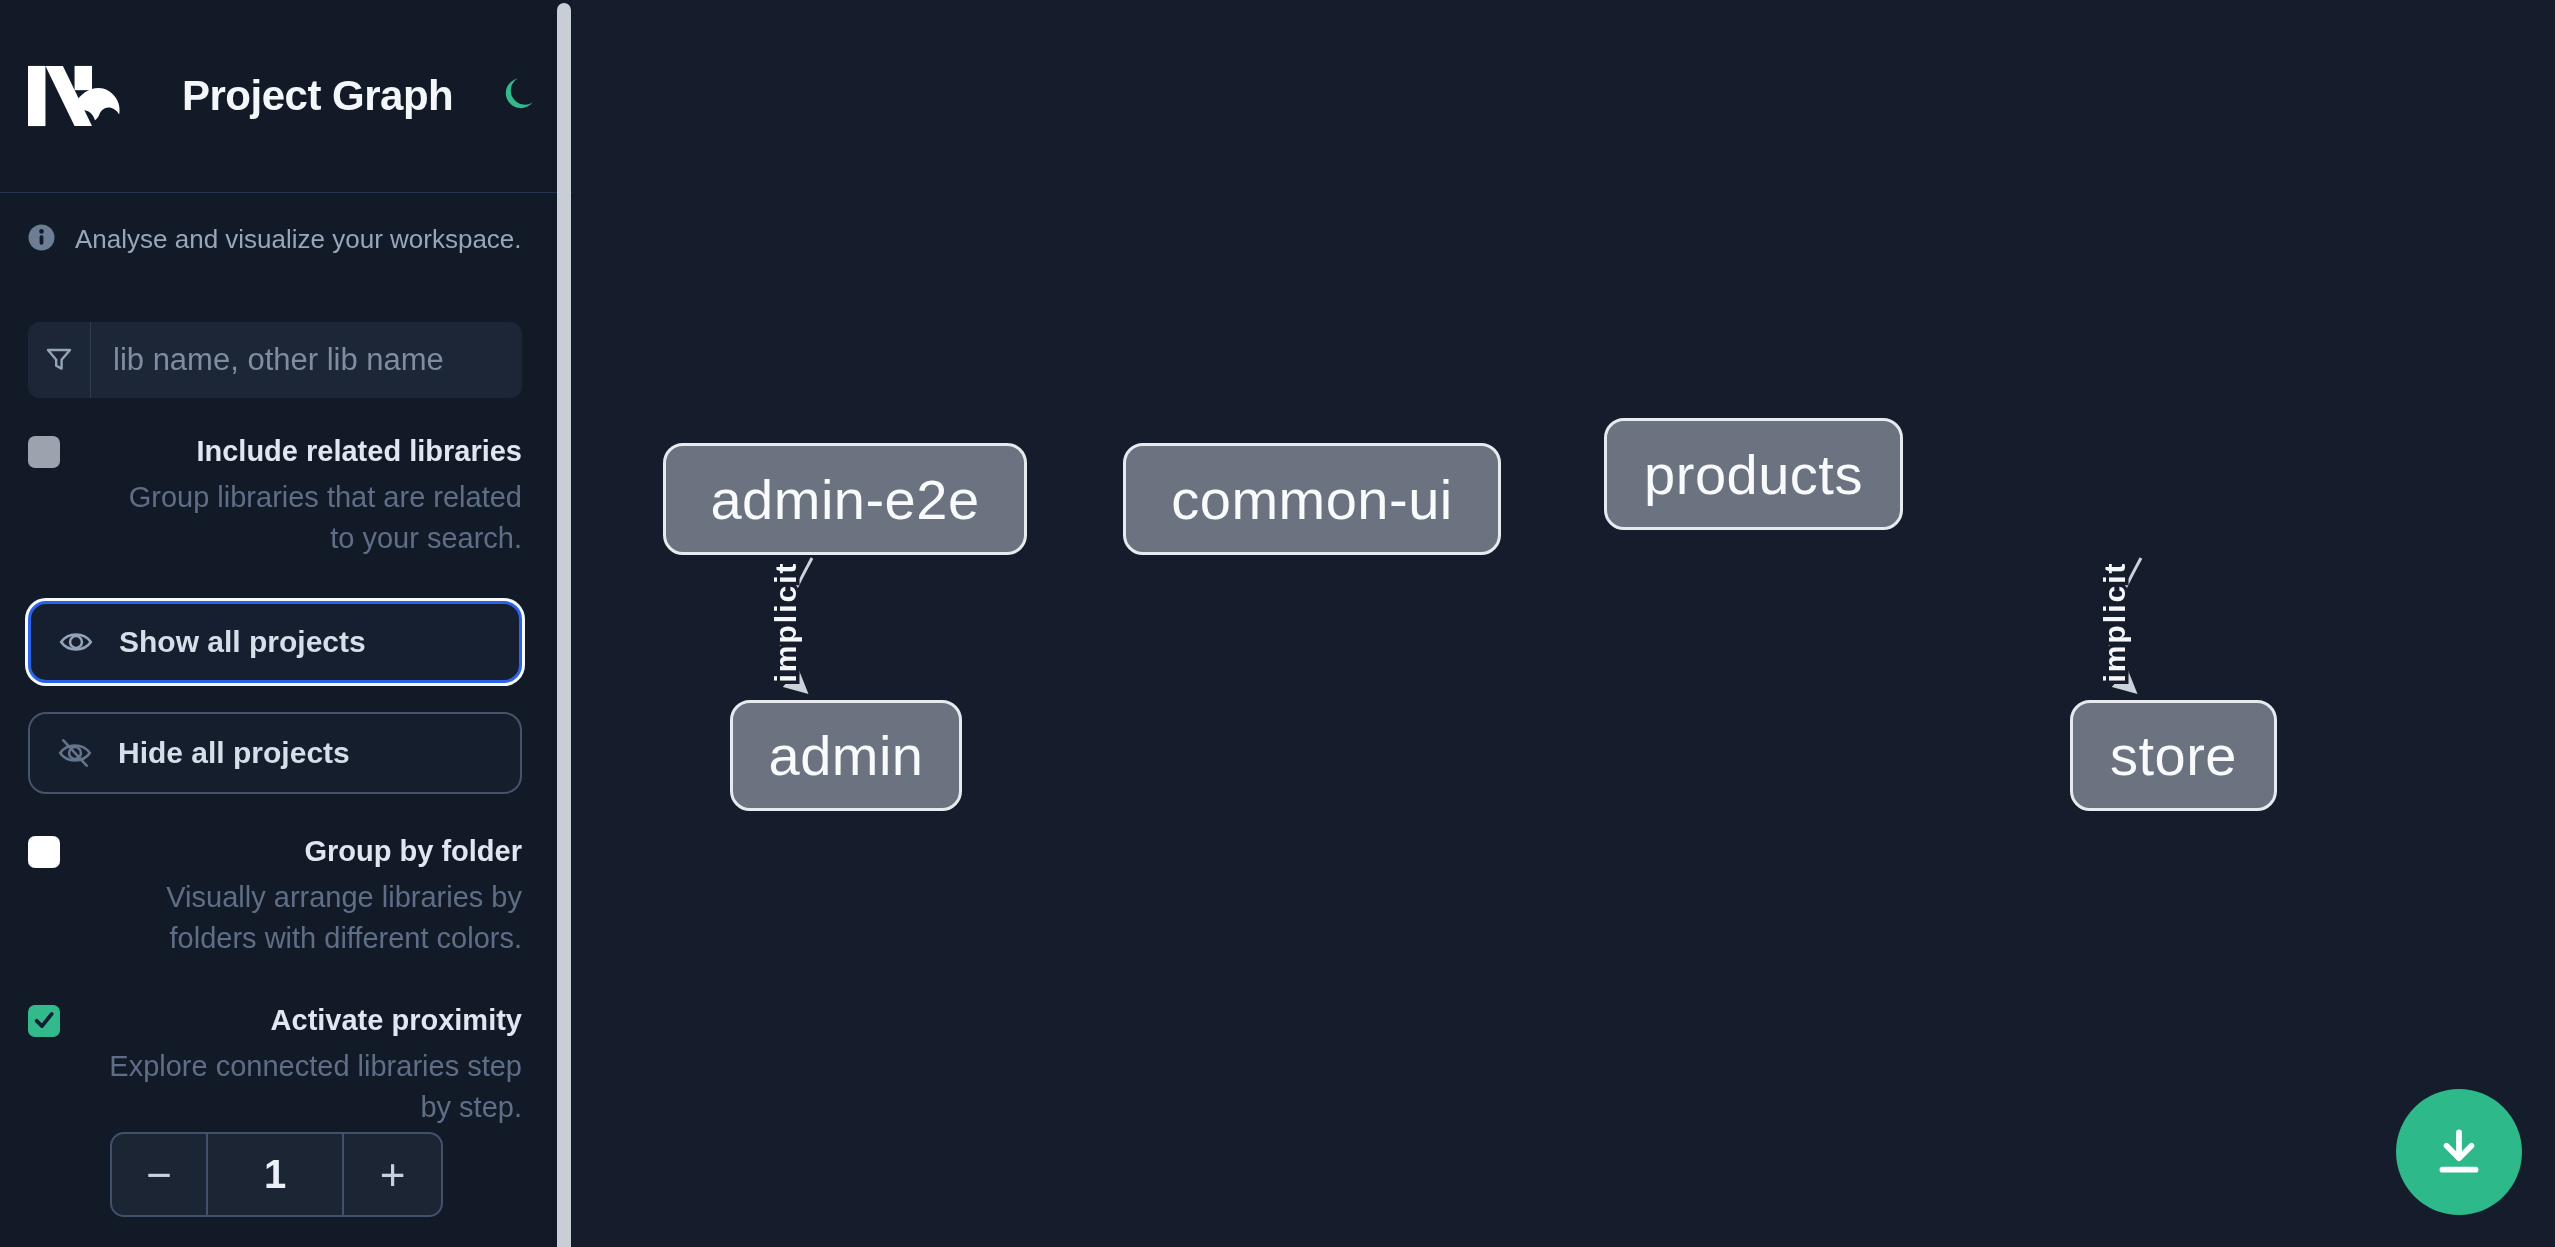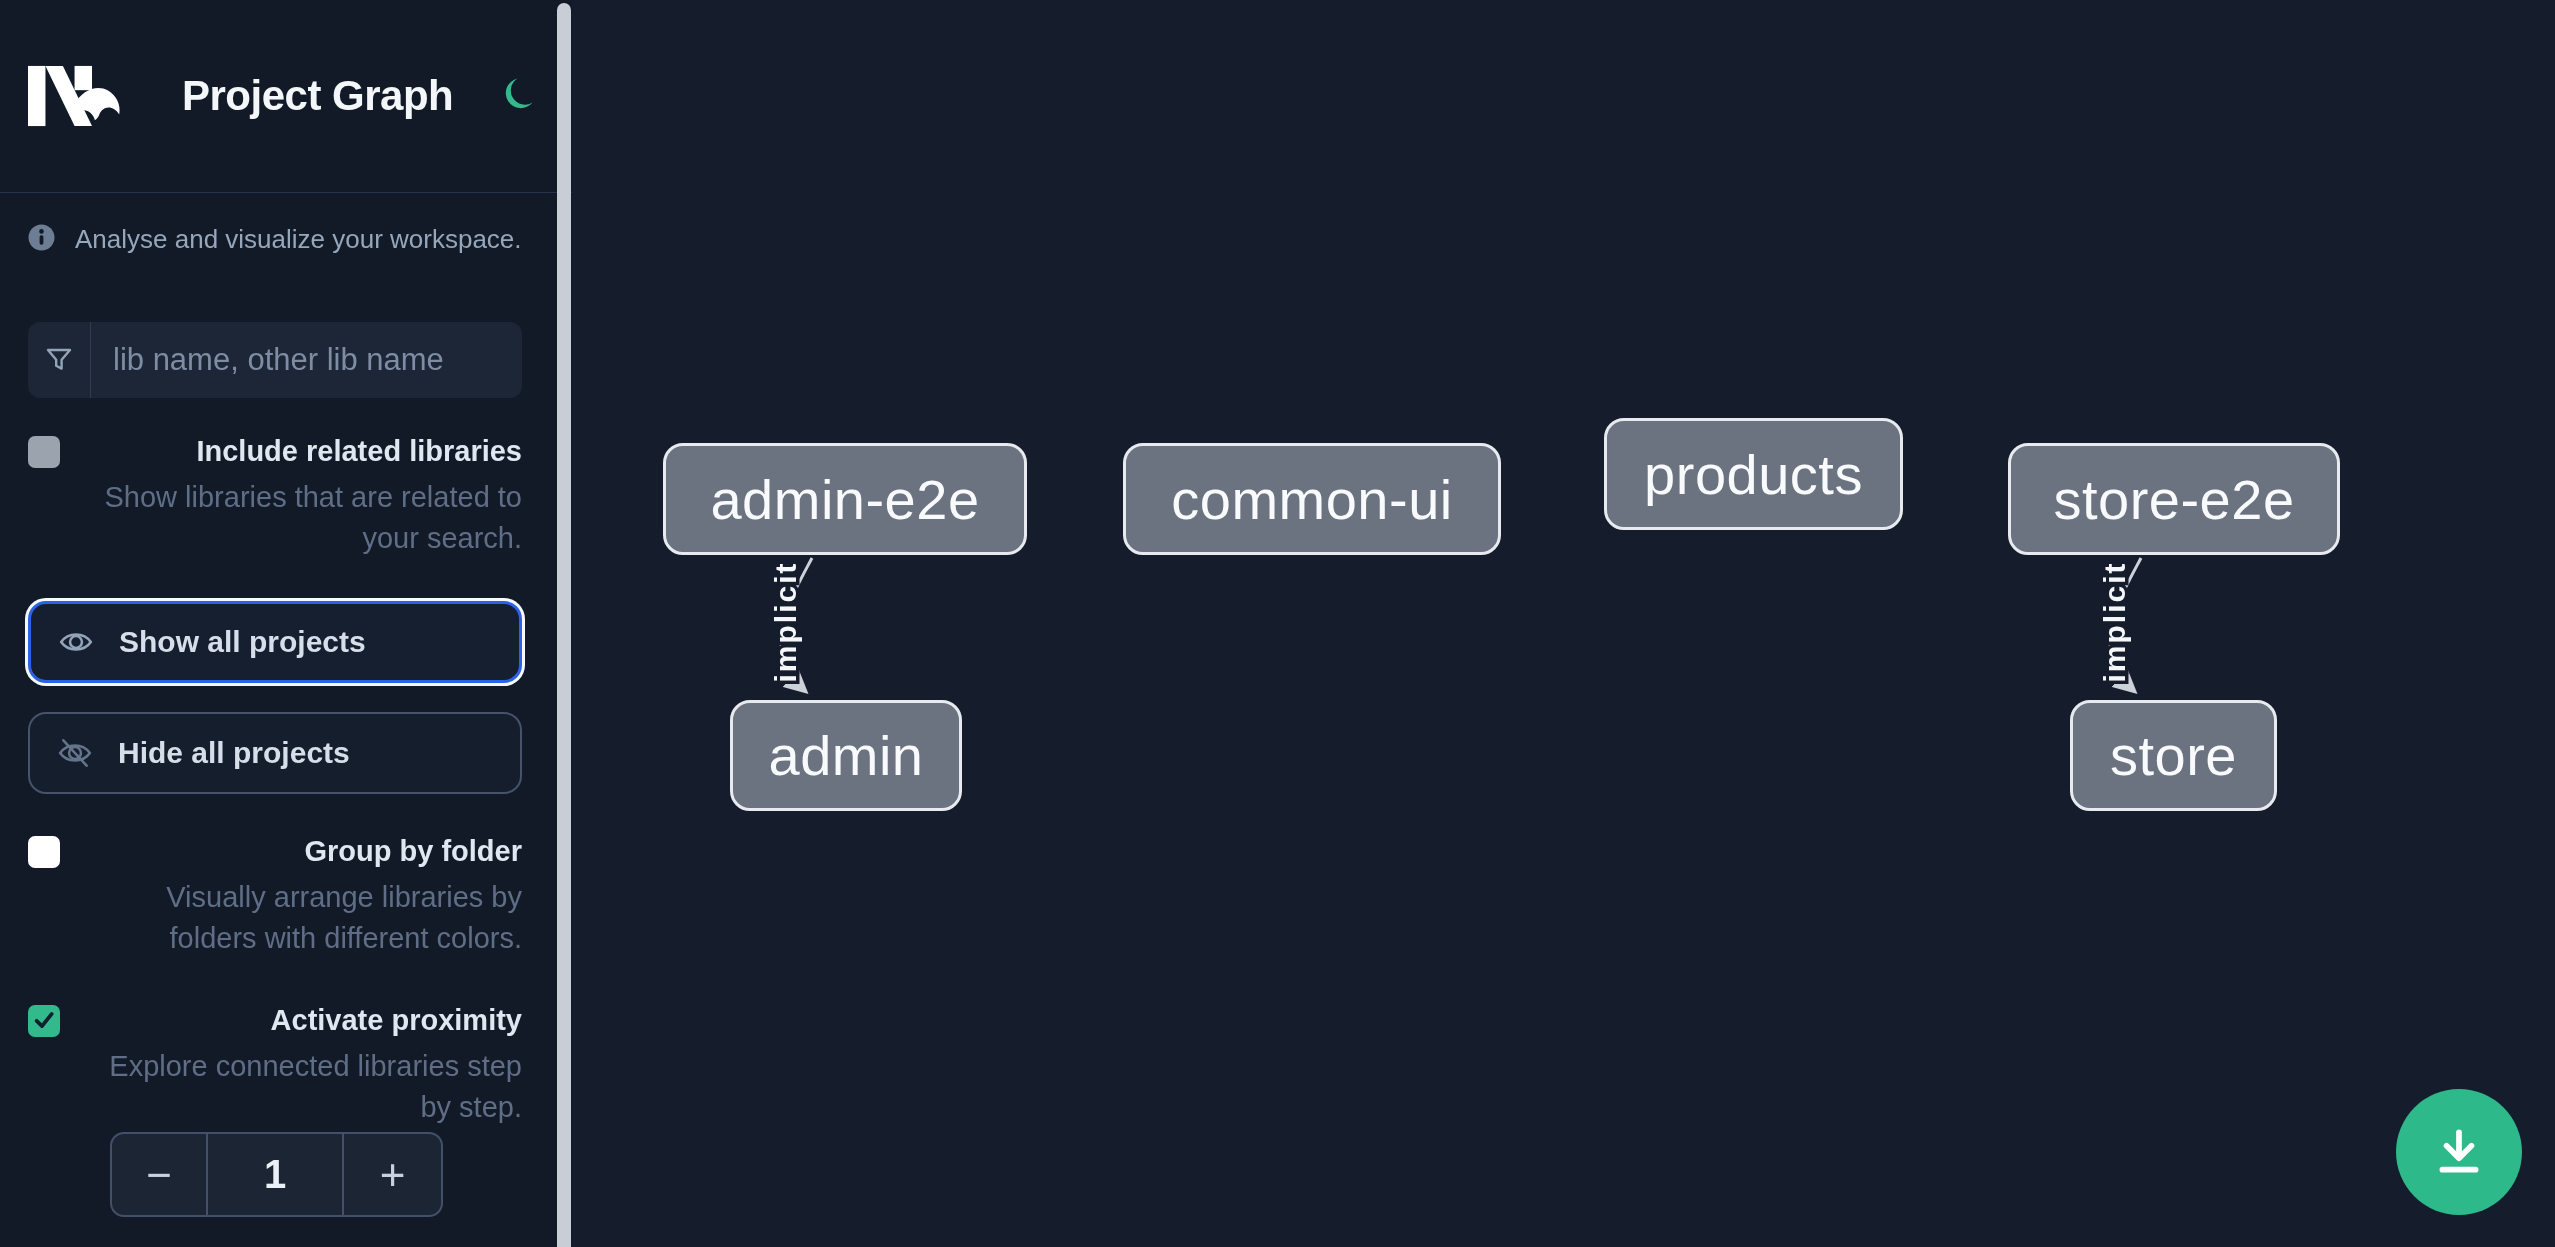--- a/index.html
+++ b/index.html
@@ -173,21 +173,21 @@
             <path d="M4 5 H26 L17.6 14.8 V23.6 L12.2 20.8 V14.8 L4 5 Z"></path>
           </svg>
         </span>
         <input type="text" placeholder="lib name, other lib name" style="">
       </div>
 
       <div class="opt opt-include">
         <button class="box box-disabled"></button>
         <div>
           <div class="opt-label">Include related libraries</div>
-          <div class="opt-desc">Show libraries that are related to your search.</div>
+          <div class="opt-desc">Group libraries that are related to your search.</div>
         </div>
       </div>
 
       <button class="side-btn btn-show">
         <span class="icon">
           <svg width="36" height="36" viewBox="0 0 34 34" fill="none" stroke="#93a3b8" stroke-width="2.4">
             <path d="M3 17 C9.5 7.5 24.5 7.5 31 17 C24.5 26.5 9.5 26.5 3 17 Z"></path>
             <circle cx="17" cy="17" r="5.6"></circle>
           </svg>
         </span>
@@ -248,21 +248,20 @@
       </defs>
       <path class="edge-path" d="M240 558 C223 590 204 622 210 652 C213 668 223 682 232 690" marker-end="url(#arrow)"></path>
       <text class="edge-label" transform="translate(216 622) rotate(-90)">implicit</text>
       <path class="edge-path" d="M1569 558 C1552 590 1533 622 1539 652 C1542 668 1552 682 1561 690" marker-end="url(#arrow)"></path>
       <text class="edge-label" transform="translate(1545 622) rotate(-90)">implicit</text>
     </svg>
 
     <div class="node" style="left:91px;  top:443px; width:364px; height:112px;">admin-e2e</div>
     <div class="node" style="left:551px; top:443px; width:378px; height:112px;">common-ui</div>
     <div class="node" style="left:1032px;top:418px; width:299px; height:112px;">products</div>
-    <div class="node" style="left:1436px;top:443px; width:332px; height:112px;">store-e2e</div>
     <div class="node" style="left:158px; top:700px; width:232px; height:111px;">admin</div>
     <div class="node" style="left:1498px;top:700px; width:207px; height:111px;">store</div>
 
     <button class="fab">
       <span>
         <svg width="56" height="56" viewBox="0 0 54 54" fill="none" stroke="#ffffff" stroke-width="5.5" stroke-linecap="round" stroke-linejoin="round">
           <path d="M27 9 V33"></path>
           <path d="M15 22 L27 34 L39 22"></path>
           <path d="M11 45 H43"></path>
         </svg>

